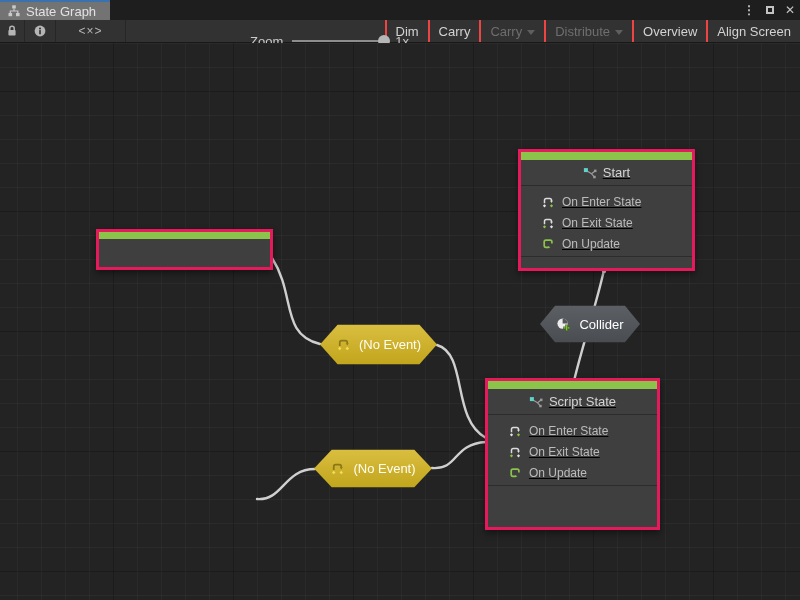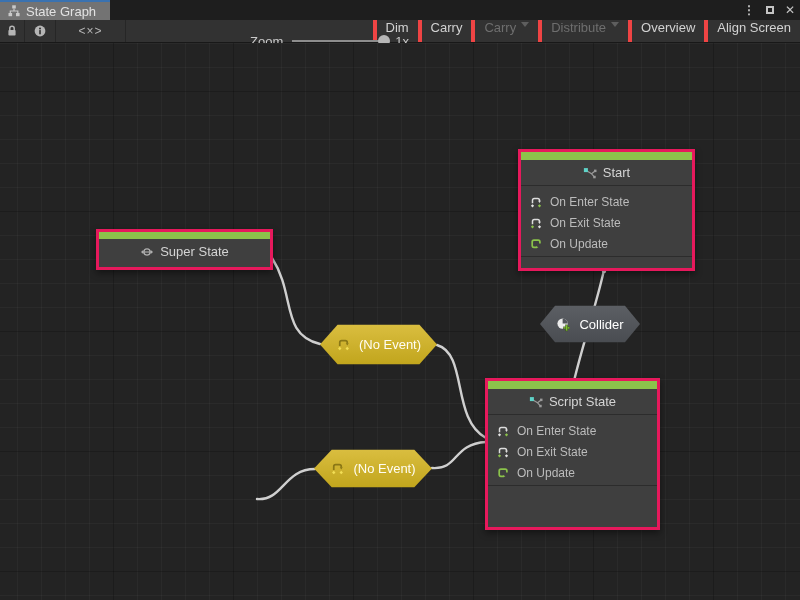--- a/index.html
+++ b/index.html
@@ -20,47 +20,47 @@
   .toolbar{position:absolute;left:0;top:20px;width:800px;height:23px;background:#323232;
     border-bottom:1px solid #181818;box-sizing:border-box;display:flex;align-items:stretch;
     color:#c9c9c9;font-size:13px;}
   .tool-btn{display:flex;align-items:center;justify-content:center;border-right:1px solid #262626;}
   .tb-lock{width:24px;} .tb-info{width:30px;} .tb-code{width:69px;color:#b5b5b5;font-size:12px;letter-spacing:1px;}
   .graph-section{display:flex;align-items:center;gap:6px;padding-left:13px;color:#cccccc;}
   .zoom-group{position:absolute;left:250px;top:0;height:22px;display:flex;align-items:center;gap:9px;margin-top:10px;}
   .zoom-track{position:relative;width:94px;height:2px;background:#8d8d8d;}
   .zoom-handle{position:absolute;right:-4px;top:-5px;width:12px;height:12px;border-radius:50%;background:#b6b6b6;}
   .tb-right{margin-left:auto;display:flex;align-items:stretch;}
-  .tb-text-btn{display:flex;align-items:flex-start;gap:5px;padding:0 9px;border-left:4px solid #ef4444;color:#d2d2d2;}
+  .tb-text-btn{display:flex;align-items:center;gap:5px;padding:0 9px;border-left:2px solid #ef4444;color:#d2d2d2;}
   .tb-text-btn.disabled{color:#6e6e6e;}
   .dd-arrow{width:0;height:0;border-left:4px solid transparent;border-right:4px solid transparent;
     border-top:5px solid #9a9a9a;margin-top:2px;}
   .disabled .dd-arrow{border-top-color:#5e5e5e;}
 
   
   .canvas{position:absolute;left:0;top:43px;width:800px;height:557px;background-color:#232323;
     background-image:
       linear-gradient(to bottom, rgba(0,0,0,.33) 1px, transparent 1px),
       linear-gradient(to right, rgba(0,0,0,.33) 1px, transparent 1px),
       linear-gradient(to bottom, rgba(255,255,255,.032) 1px, transparent 1px),
       linear-gradient(to right, rgba(255,255,255,.032) 1px, transparent 1px);
     background-size:120px 120px,120px 120px,24px 24px,24px 24px;
     background-position:0 48px,113px 0,0 0,17px 0;}
   .wires{position:absolute;left:0;top:0;z-index:1;}
 
   
   .state-node{position:absolute;box-sizing:border-box;border:3px solid #e6195c;background:#3f3f3f;
-    z-index:3;display:flex;flex-direction:column;box-shadow:0 3px 7px rgba(0,0,0,.45);}
+    z-index:3;display:flex;flex-direction:column;box-shadow:0 3px 7px rgba(0,0,0,.45);text-decoration:underline;}
   .state-node.teal{border:2px solid #2a93a0;}
   .strip{height:8px;background:#8cc34b;flex:0 0 auto;}
   .strip.teal{height:7px;background:#2d8b97;}
   .node-title{flex:0 0 auto;height:25px;display:flex;align-items:center;justify-content:center;
     gap:6px;color:#d4d4d4;font-size:13px;}
   .node-title.bordered{border-bottom:1px solid #2c2c2c;}
-  .node-rows{flex:0 0 auto;padding:5px 0 2px 0;}
+  .node-rows{flex:0 0 auto;padding:5px 0 2px 12px;}
   .node-row{height:21px;display:flex;align-items:center;gap:7px;padding-left:8px;color:#bcbcbc;font-size:12px;}
   .node-footer{flex:1 1 auto;border-top:1px solid #2c2c2c;}
 
   
   .hex{position:absolute;z-index:2;display:flex;align-items:center;justify-content:center;gap:8px;
     color:#ffffff;font-size:13px;
     clip-path:polygon(0% 50%,15% 2%,85% 2%,100% 50%,85% 98%,15% 98%);
     filter:drop-shadow(0 2px 3px rgba(0,0,0,.4));}
   .hex.yellow{background:linear-gradient(#dabe40,#c1a51c);color:#fffdf2;}
   .hex.gray{background:linear-gradient(#5c5f64,#494c51);}
@@ -219,29 +219,20 @@
             <path d="M7 9 L7 11.6 L9.4 10.3 Z" fill="#8bc34b"></path>
           </svg>
           <span>On Update</span>
         </div>
       </div>
       <div class="node-footer"></div>
     </div>
 
     <div class="state-node" style="left:96px;top:186px;width:177px;height:41px;">
       <div class="strip" style="height:7px;"></div>
-      <div class="node-title">
-        <svg class="icon" width="14" height="14" viewBox="0 0 14 14">
-          <circle cx="7" cy="7" r="3.1" stroke="#b0b0b0" stroke-width="1.3" fill="none"></circle>
-          <path d="M2.6 7 H11.4" stroke="#b0b0b0" stroke-width="1.1"></path>
-          <path d="M3.2 5 L1 7 L3.2 9 Z" fill="#b0b0b0"></path>
-          <path d="M10.8 5 L13 7 L10.8 9 Z" fill="#b0b0b0"></path>
-        </svg>
-        <span>Super State</span>
-      </div>
     </div>
 
     <div class="state-node" style="left:485px;top:335px;width:175px;height:152px;">
       <div class="strip"></div>
       <div class="node-title bordered">
         <svg class="icon" width="14" height="14" viewBox="0 0 14 14">
           <path d="M4 5 L8.6 7.8 L12 5 M8.6 7.8 L11.3 10.8" stroke="#9a9a9a" stroke-width="1.2" fill="none"></path>
           <rect x="0.9" y="2.1" width="4" height="4" fill="#5fd3c8"></rect>
           <rect x="11" y="3.6" width="2.5" height="2.5" fill="#9a9a9a"></rect>
           <rect x="10.2" y="9.8" width="2.5" height="2.5" fill="#9a9a9a"></rect>

